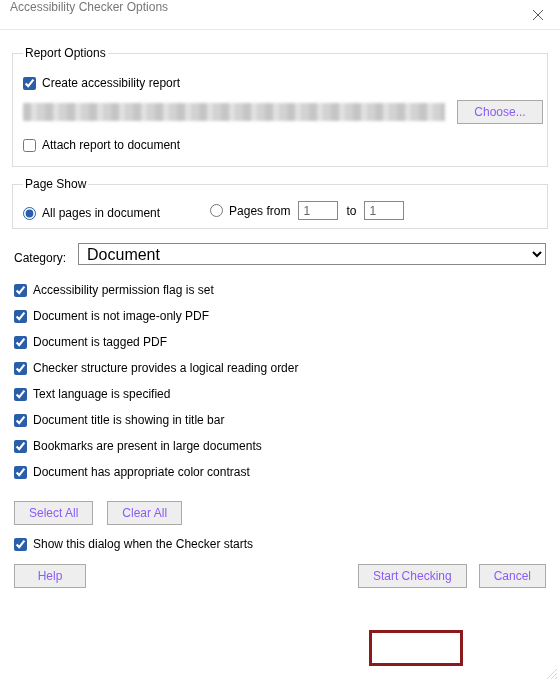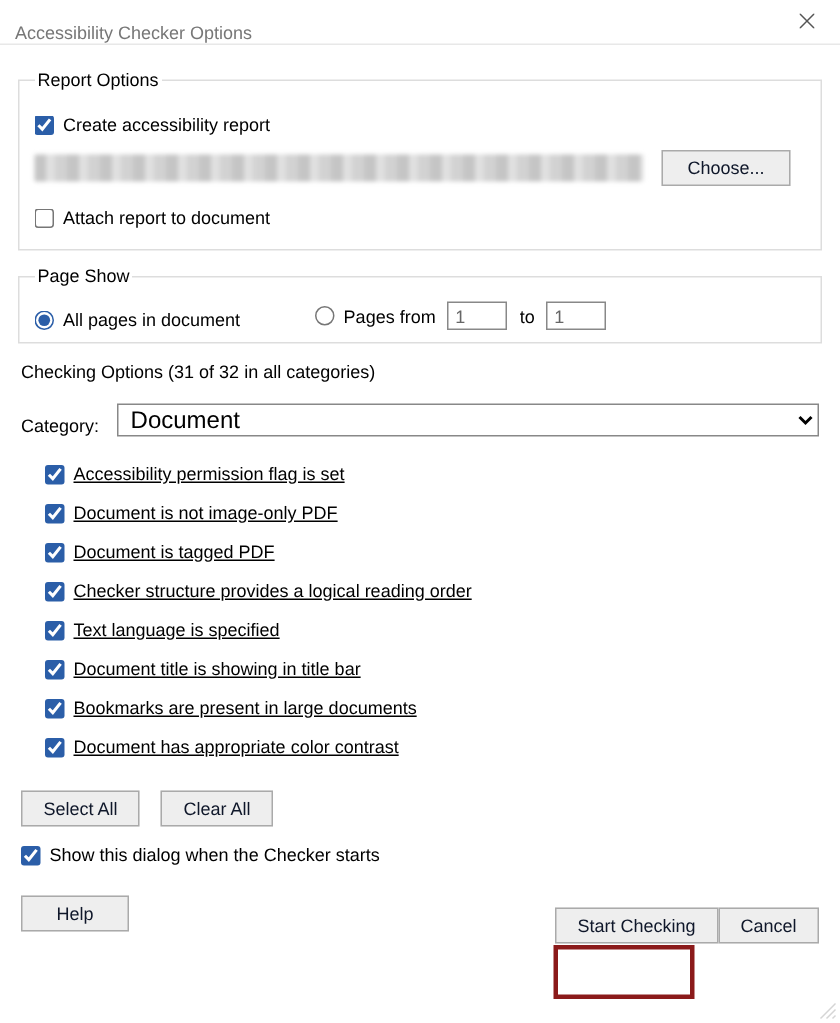--- a/index.html
+++ b/index.html
@@ -1,42 +1,42 @@
 <!DOCTYPE html>
 <html><head>
 <meta charset="utf-8">
 <style>
   * { box-sizing: border-box; font-family: "Segoe UI", Tahoma, sans-serif; }
   body { margin: 0; background: #fff; width: 560px; height: 682px; overflow: hidden; font-size: 12px; color: #000; }
-  .titlebar { display: flex; align-items: flex-end; justify-content: space-between; height: 30px; padding: 0 0 0 10px; background: #fff; border-bottom: 1px solid #e8e8e8; }
+  .titlebar { display: flex; align-items: flex-start; justify-content: space-between; height: 30px; padding: 0 0 0 10px; background: #fff; border-bottom: 1px solid #e8e8e8; }
   .titlebar .title { color: #777; font-size: 12px; }
   .titlebar .close { width: 44px; height: 30px; display: flex; align-items: center; justify-content: center; color: #555; }
   .titlebar .close svg { stroke: #555; stroke-width: 1; }
   .content { padding: 6px 12px 10px 12px; }
-  fieldset { border: 1px solid #ddd; margin: 10px 0 8px 0; padding: 10px 20px 8px 10px; }
+  fieldset { border: 1px solid #ddd; margin: 10px 0 8px 0; padding: 10px 4px 8px 10px; }
   legend { color: #000; font-size: 12px; padding: 0 2px; }
   .row { display: flex; align-items: center; margin: 6px 0; }
   label.chk { display: inline-flex; align-items: center; gap: 6px; cursor: default; }
   input[type=checkbox], input[type=radio] { margin: 0; width: 13px; height: 13px; accent-color: #2b5ea8; }
   .path-row { display: flex; align-items: center; gap: 12px; margin: 10px 0 14px 0; }
   .blurred-path { flex: 1; height: 18px; background: repeating-linear-gradient(90deg, #c5c5c5 0 8px, #e0e0e0 8px 14px, #d2d2d2 14px 22px); filter: blur(1.4px); border-radius: 1px; }
-  .btn { background: #eee; border: 1px solid #aaa; padding: 4px 14px; font-size: 12px; color: #0f172a; cursor: default; min-width: 72px; text-align: center; }
+  .btn { background: #eee; border: 1px solid #aaa; padding: 4px 14px; font-size: 12px; color: #8b5cf6; cursor: default; min-width: 72px; text-align: center; }
   .btn.wide { min-width: 86px; }
   .radio-row { display: flex; align-items: flex-end; gap: 50px; }
   .pages-from { display: inline-flex; align-items: center; gap: 8px; }
   .pages-from input[type=text] { width: 40px; height: 19px; border: 1px solid #888; padding: 0 4px; font-size: 12px; color: #666; }
   .category-row { display: flex; align-items: flex-end; gap: 12px; margin: 14px 0 18px 0; padding: 0 2px; }
   .category-row select { flex: 1; height: 22px; border: 1px solid #888; background: #fff; font-size: 16px; padding: 0 4px; }
   .check-list { padding: 0 2px; }
-  .check-list .row { margin: 12px 16px; text-decoration: underline; }
+  .check-list .row { margin: 12px 0; }
   .btn-row { display: flex; gap: 14px; margin: 22px 0 6px 2px; }
   .section-title { margin: 12px 0 2px 2px; }
   .footer-check { margin: 12px 0 10px 2px; }
   .footer-btns { display: flex; align-items: center; justify-content: space-between; margin-top: 6px; padding: 0 2px; }
-  .footer-right { display: flex; align-items: center; gap: 0; margin-top: 15px; }
+  .footer-right { display: flex; align-items: center; gap: 12px; }
   .resize-grip { position: absolute; right: 2px; bottom: 2px; width: 14px; height: 14px; opacity: .35; }
   .resize-grip svg { display:block; }
   .start-highlight { position: absolute; border: 3px solid #8b1a1a; pointer-events: none; }
   .btn.start { min-width: 92px; }
   .btn.cancel { min-width: 66px; }
 </style>
 </head>
 <body>
 
 <div class="titlebar">
@@ -83,21 +83,20 @@
           <input type="radio" name="pagerange" style="">
           <span>Pages from</span>
         </label>
         <input type="text" value="1" style="">
         <span>to</span>
         <input type="text" value="1" style="">
       </div>
     </div>
   </fieldset>
 
-  <div class="section-title">Checking Options (31 of 32 in all categories)</div>
 
   <div class="category-row">
     <span>Category:</span>
     <select>
       <option>Document</option>
     </select>
   </div>
 
   <div class="check-list" id="check-list">
       <div class="row">

